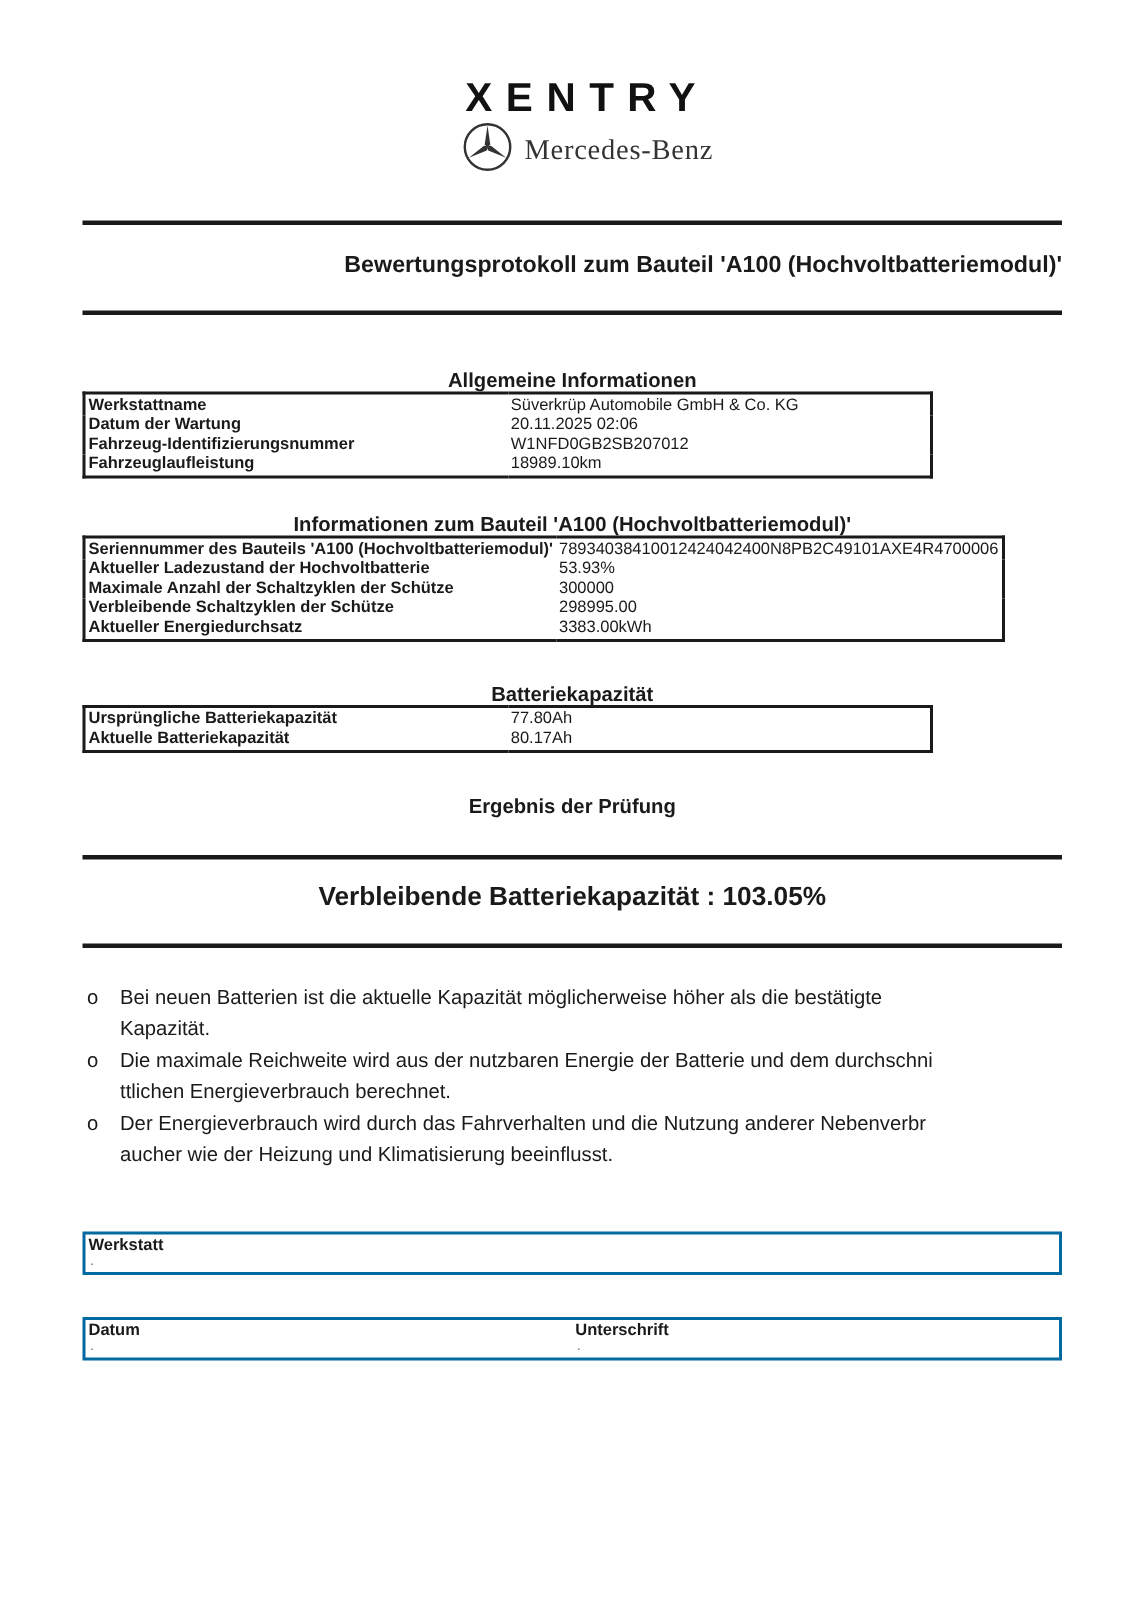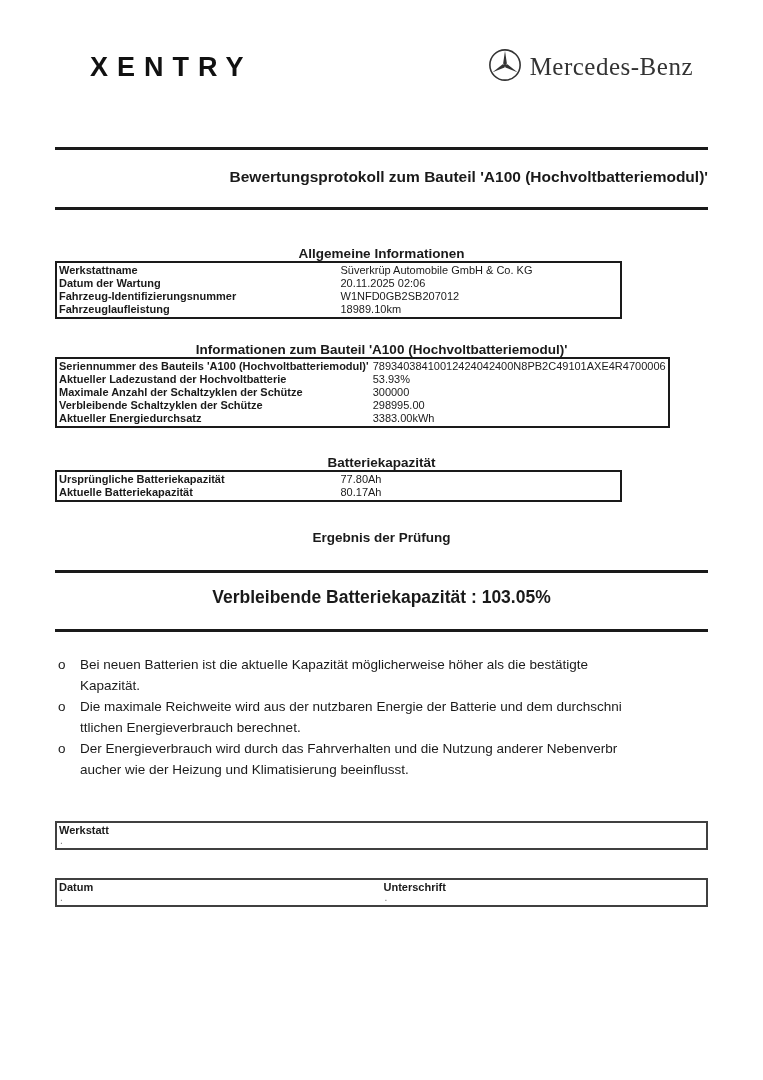--- a/index.html
+++ b/index.html
@@ -13,32 +13,33 @@
     background: #ffffff;
     overflow: hidden;
   }
   
   .header {
     display: flex;
     justify-content: space-between;
     align-items: center;
     margin: 50px 70px 0 90px;
     height: 34px;
+    flex-direction: column;
   }
   .xentry {
     font-size: 27px;
     font-weight: 800;
     letter-spacing: 9px;
     color: #111;
   }
   .mb-logo { display: flex; align-items: center; gap: 8px; }
   .mb-star { display: inline-block; }
   .mb-word {
     font-family: "Liberation Serif", serif;
-    font-size: 25px;
+    font-size: 19px;
     color: #333;
     letter-spacing: 0.5px;
   }
   
   .rule { height: 3px; background: #1a1a1a; margin: 0 55px; }
   .rule-1 { margin-top: 63px; }
   .rule-2 { margin-top: 0; }
   .rule-3 { margin-top: 25px; }
   .rule-4 { margin-top: 21px; }
   
@@ -95,21 +96,21 @@
     width: 22px;
     flex: 0 0 22px;
     font-size: 13.5px;
     line-height: 21px;
   }
   .note .note-text { font-size: 13.5px; line-height: 21px; }
   
   .sig-box {
     width: 653px;
     margin: 0 55px;
-    border: 2px solid #404040;
+    border: 2px solid #0369a1;
     padding: 1px 0 2px 0;
   }
   .box-workshop { margin-top: 41px; }
   .box-date-sig { margin-top: 28px; display: flex; }
   .sig-col { width: 50%; }
   .sig-label { font-size: 11px; font-weight: bold; line-height: 12px; padding-left: 2px; }
   .sig-value { font-size: 10px; color: #777; line-height: 10px; padding-left: 3px; }
 </style>
 </head>
 <body>

